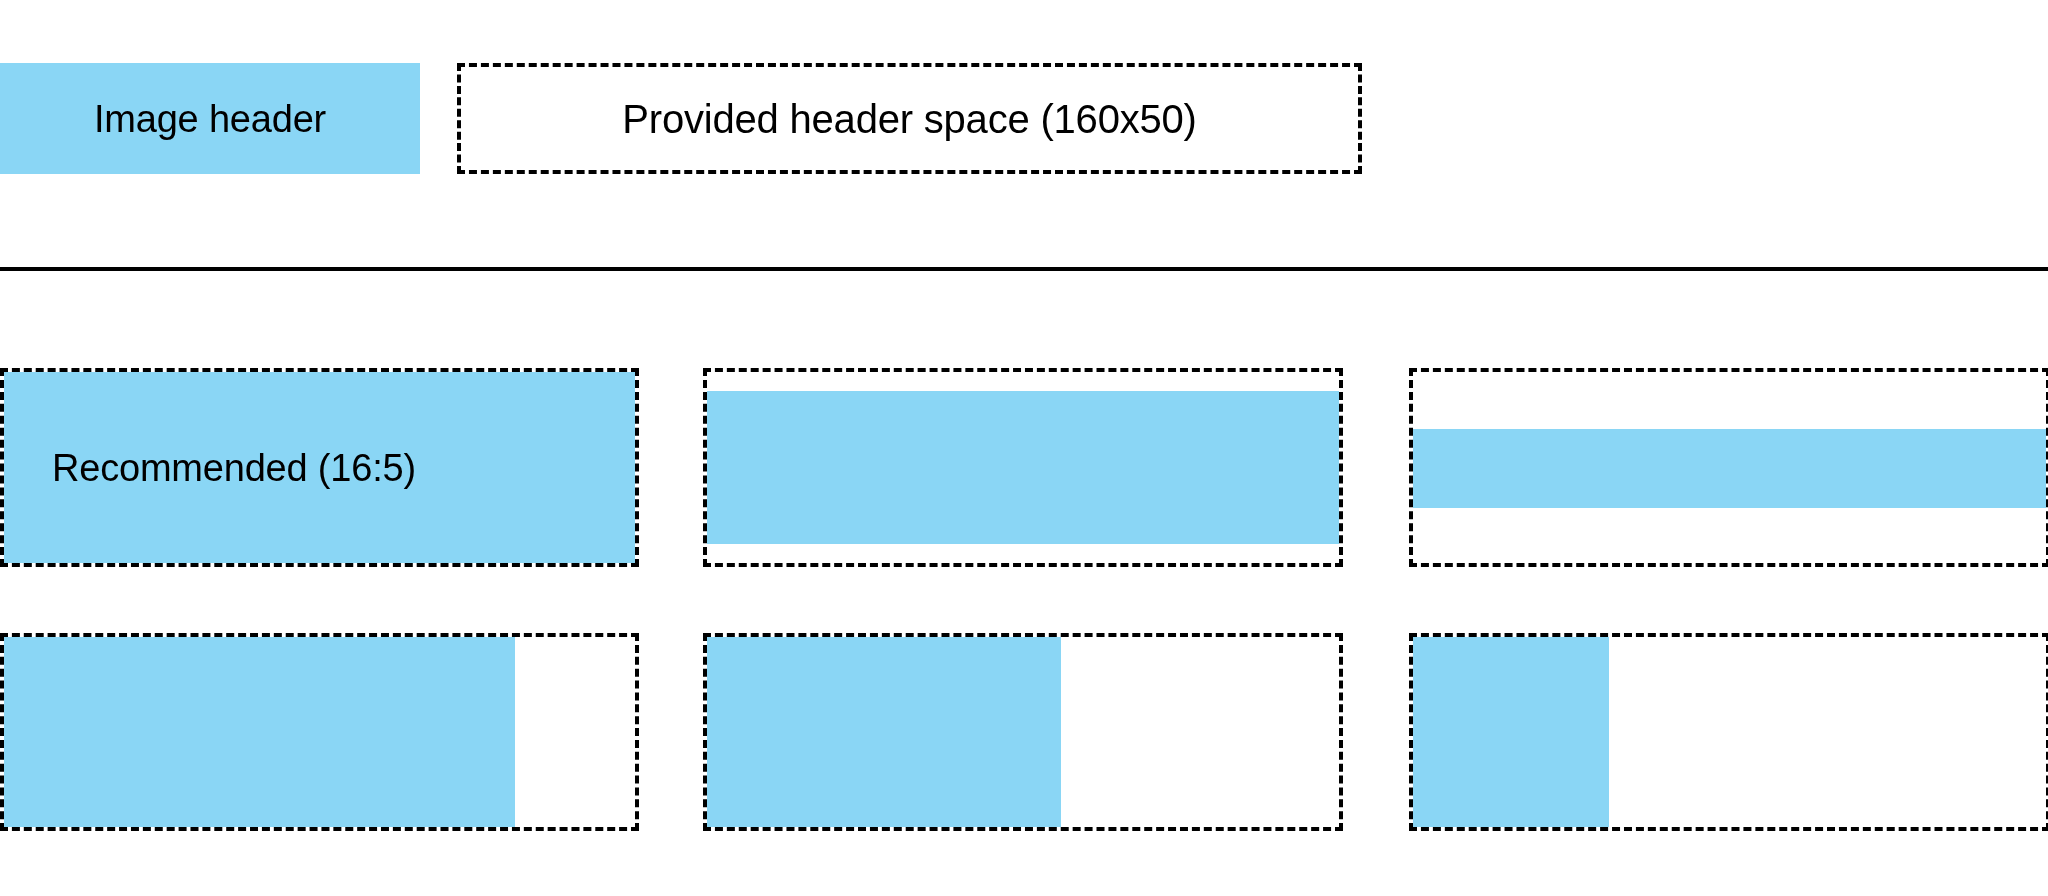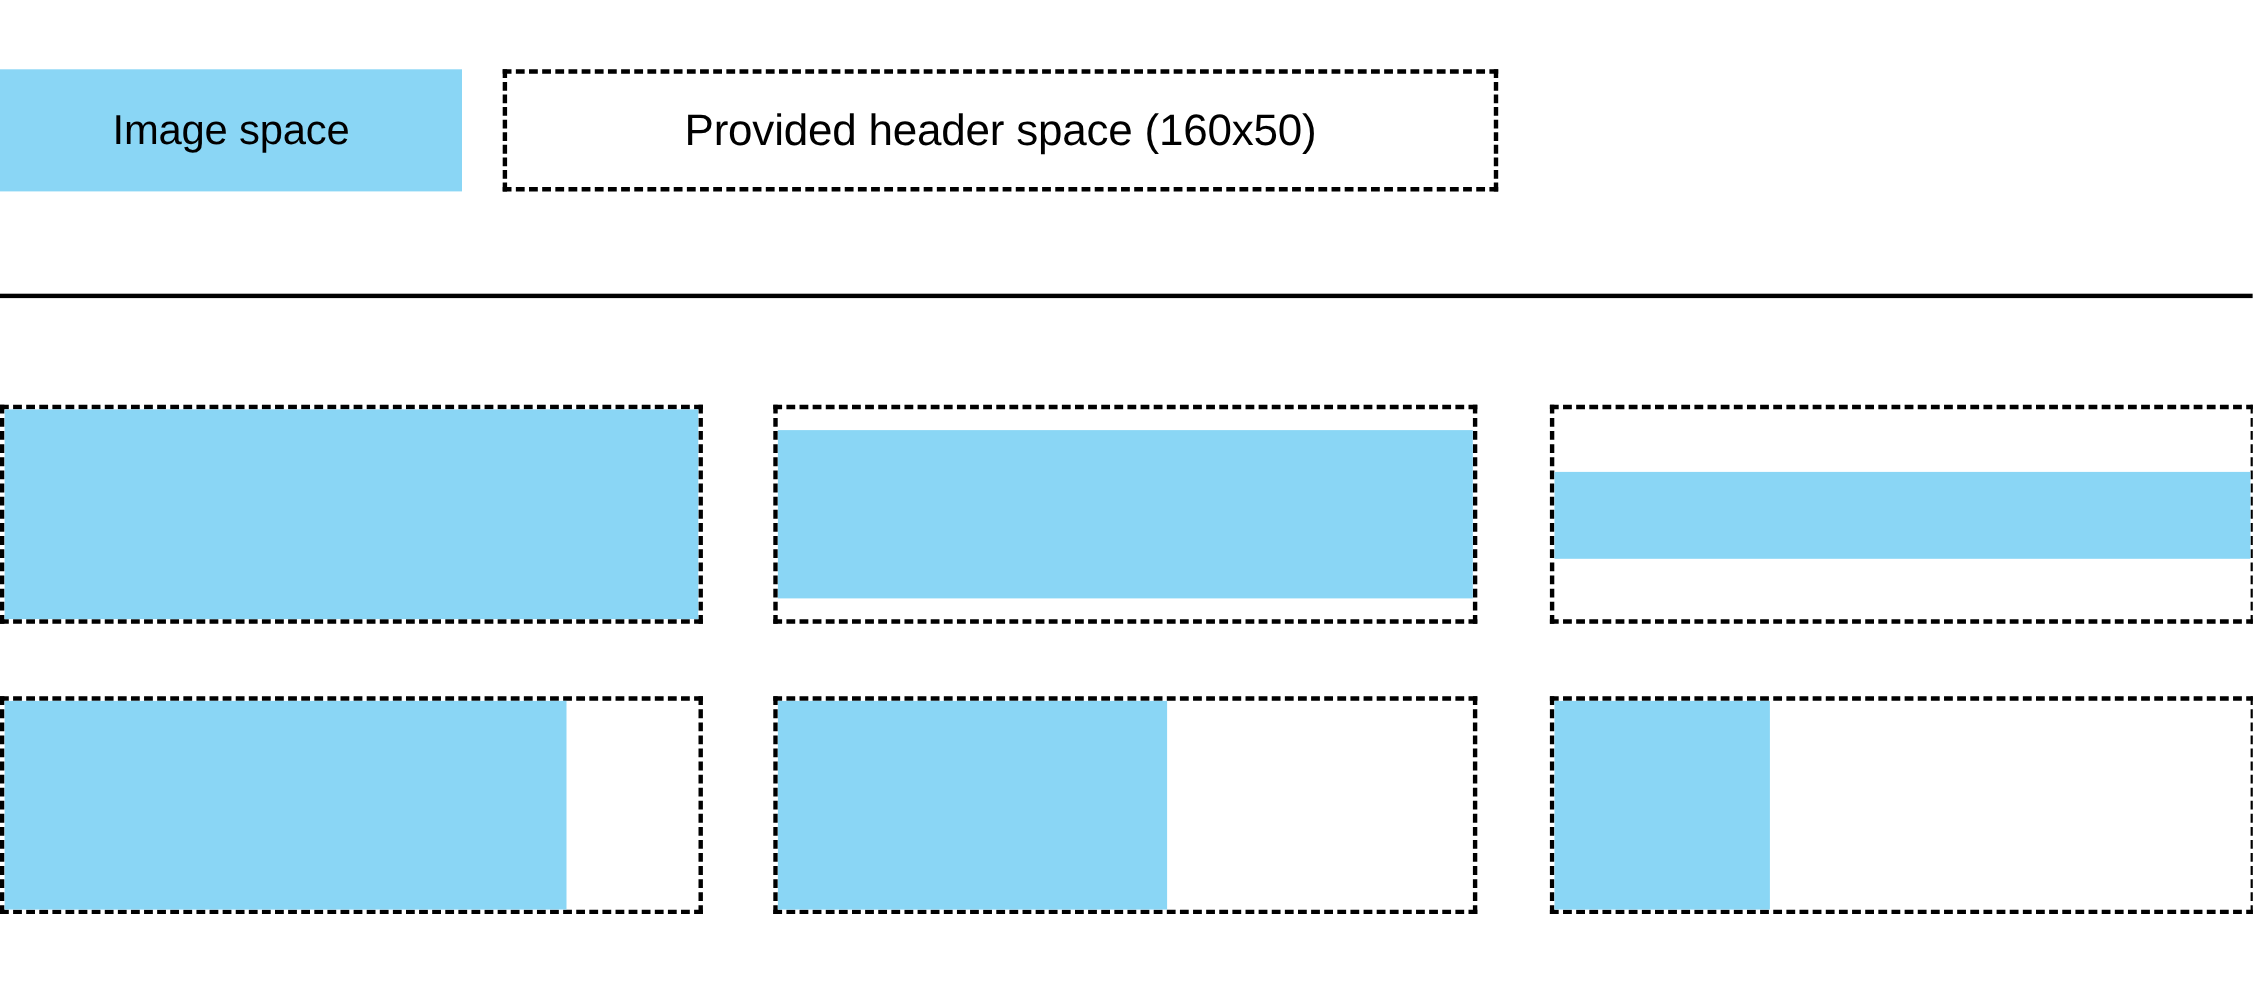--- a/index.html
+++ b/index.html
@@ -131,35 +131,36 @@
   .c3 { left: 1409px; width: 641px; }
 </style>
 </head>
 <body>
 
 <div class="stage">
 
   <div class="header-row">
 
     <div class="image-asset-block">
-      <span class="image-asset-label">Image space</span>
+      <span class="image-asset-label">Image header</span>
     </div>
 
     <div class="header-space-box">
       <span class="header-space-label">Provided header space (160x50)</span>
     </div>
 
   </div>
 
   <div class="divider"></div>
 
   <div class="ratio-grid">
 
     <div class="ratio-cell r2 c1">
       <div class="ratio-fill" style="left: 0%; top: 0%; width: 100%; height: 100%; background: rgb(138, 214, 245);"></div>
+      <span class="ratio-cell-label">Recommended (16:5)</span>
     </div>
 
     <div class="ratio-cell r2 c2">
       <div class="ratio-fill" style="left: 0%; top: 10%; width: 100%; height: 80%; background: rgb(138, 214, 245);"></div>
     </div>
 
     <div class="ratio-cell r2 c3">
       <div class="ratio-fill" style="left: 0%; top: 30%; width: 100%; height: 41%; background: rgb(138, 214, 245);"></div>
     </div>
 

